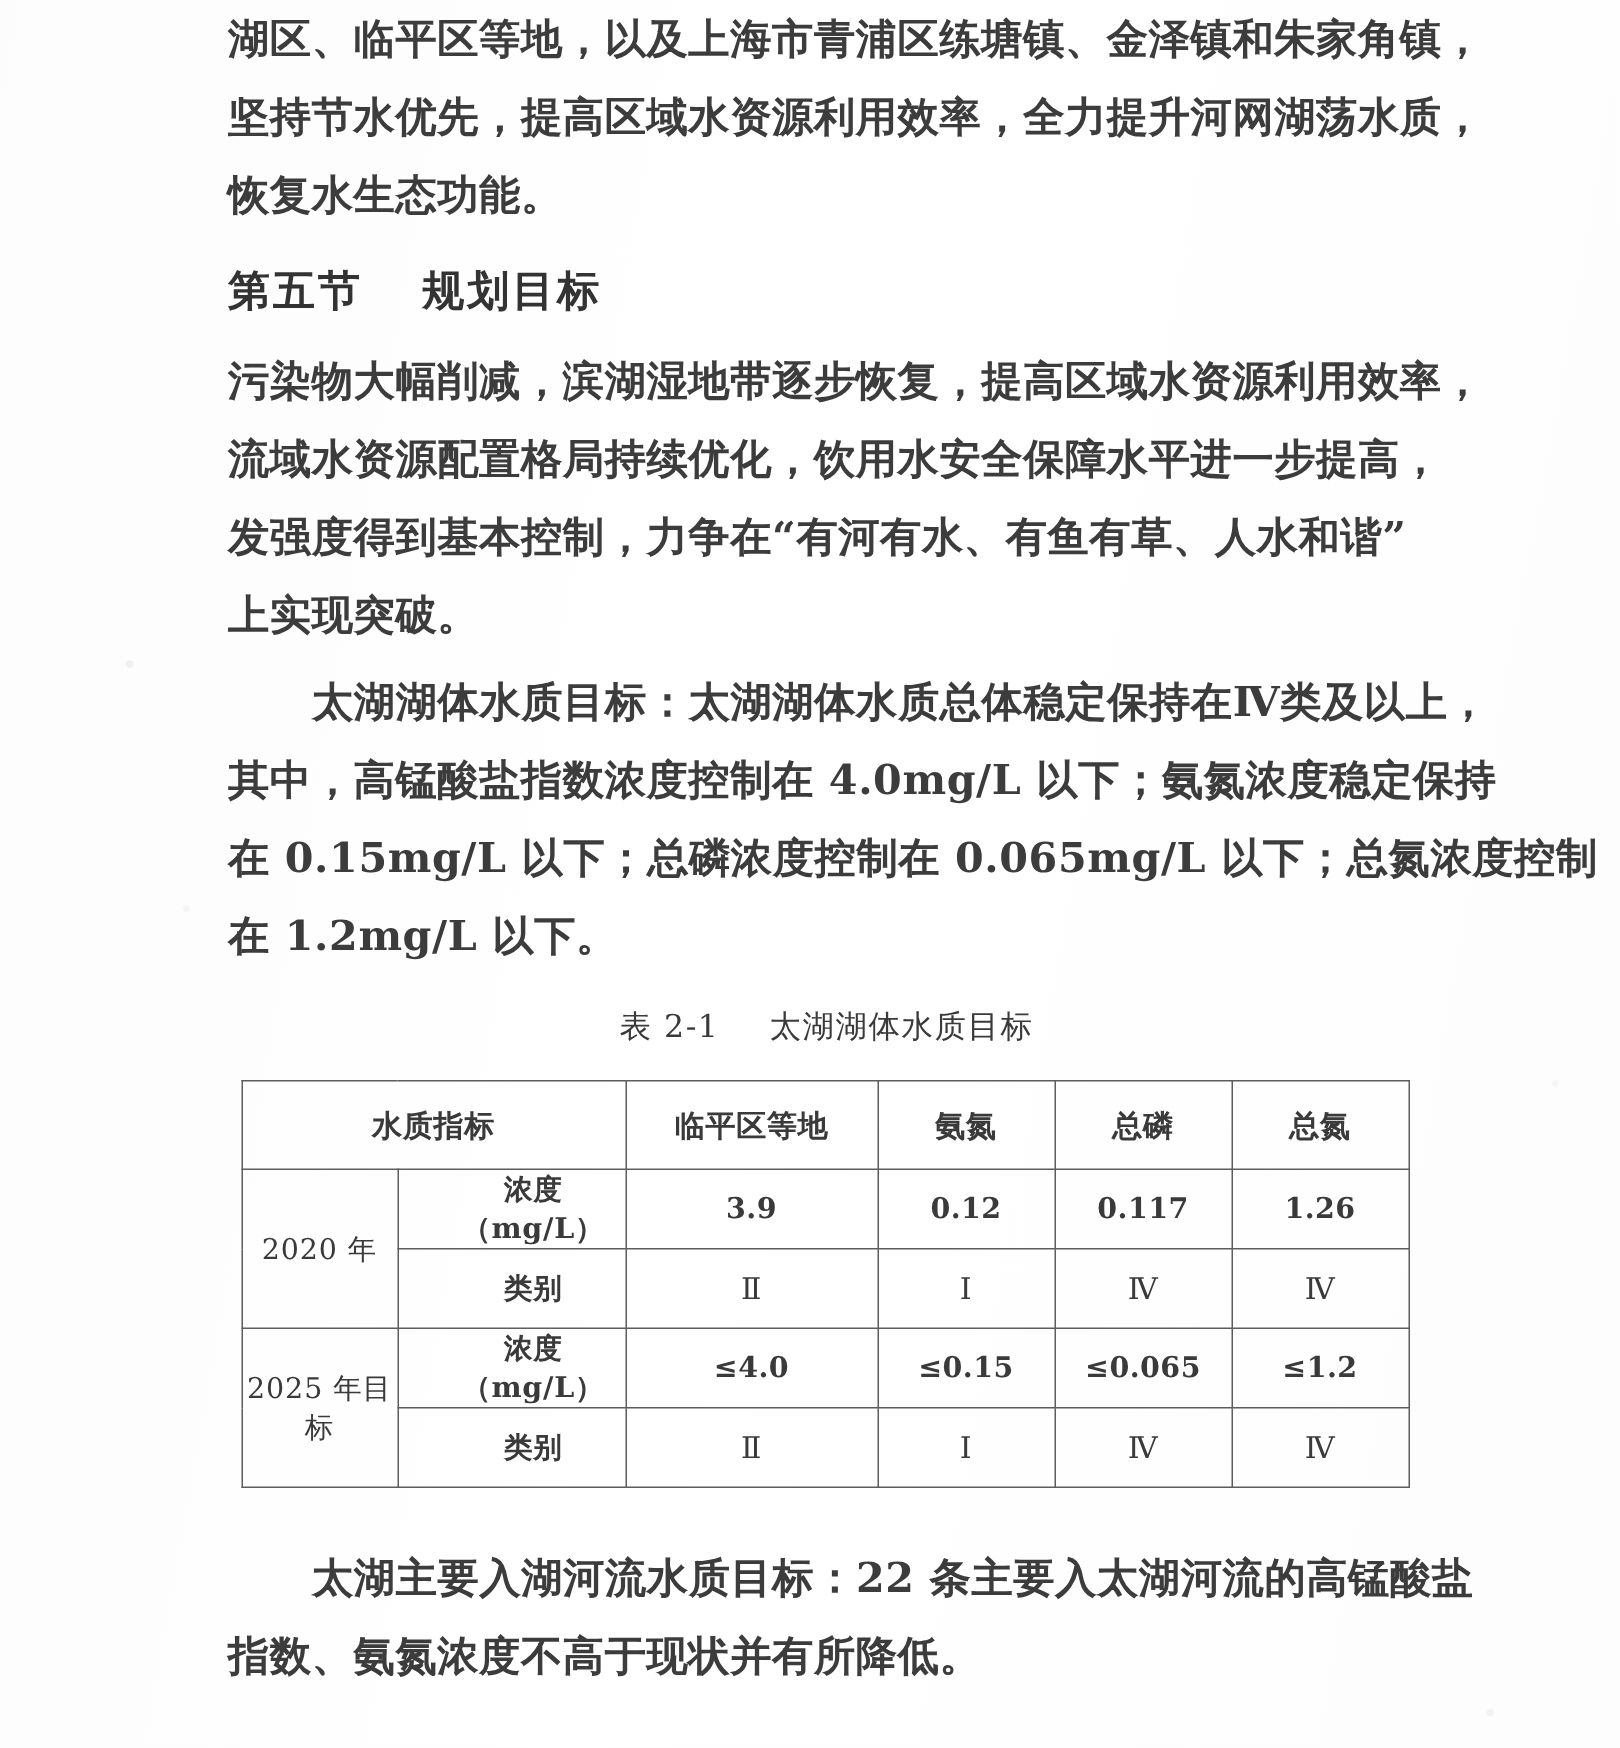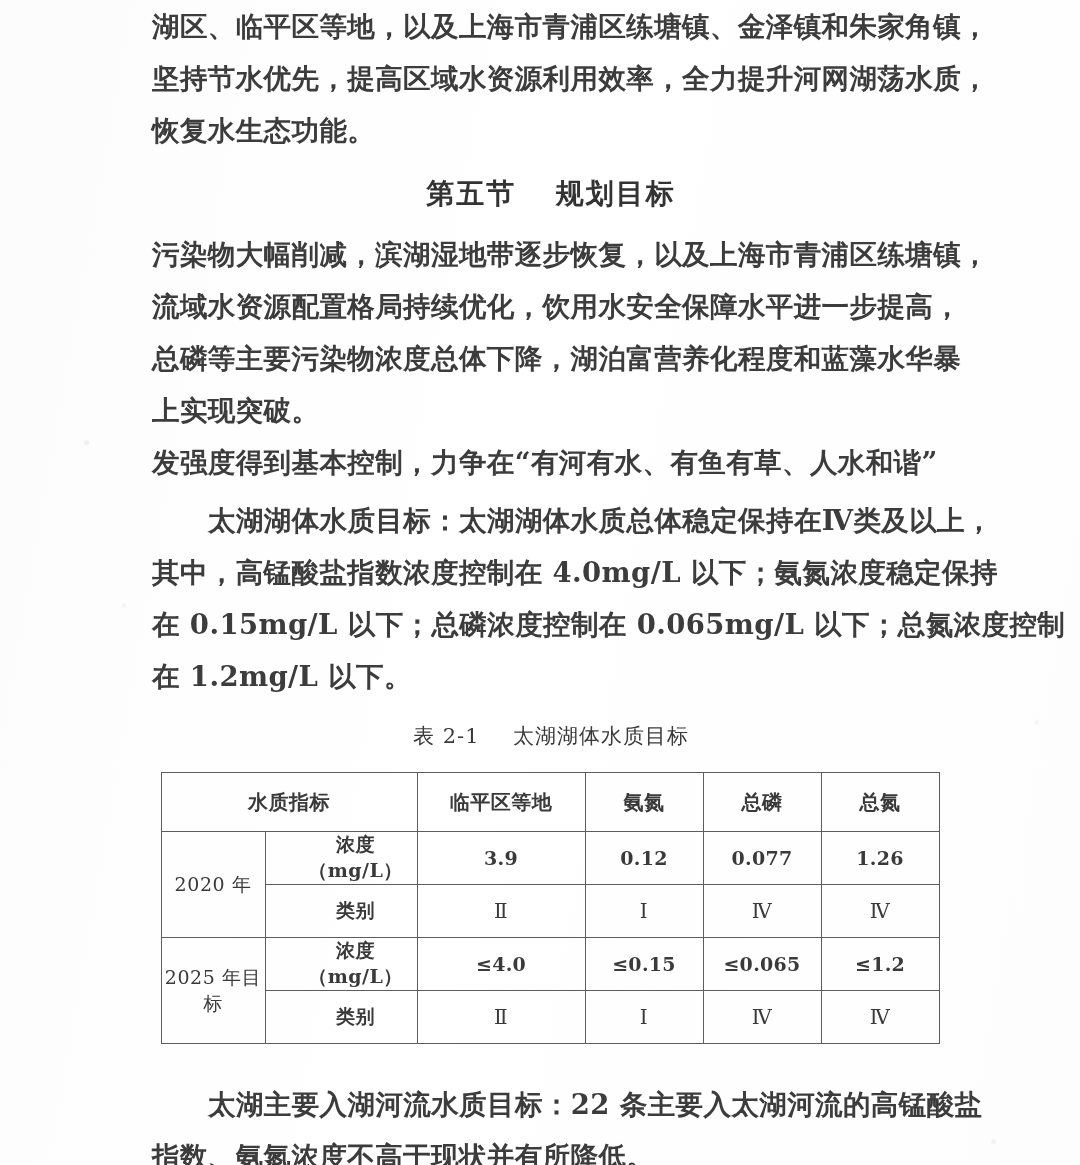--- a/index.html
+++ b/index.html
@@ -56,21 +56,21 @@
   .para .line.indent {
     padding-left: 56px;
   }
 
   
   .section-heading {
     margin: 0;
     font-size: 28px;
     line-height: 56px;
     font-weight: 700;
-    text-align: center;
+    text-align: left;
     letter-spacing: 2px;
     color: #333;
   }
   .section-heading .sep {
     display: inline-block;
     width: 16px;
   }
 
   
   .table-caption {
@@ -158,25 +158,24 @@
 
   <h2 class="section-heading">
     <span>第五节</span>
     <span class="sep"></span>
     <span>规划目标</span>
   </h2>
 
   <div class="spacer-6"></div>
 
   <p class="para">
-    <span class="line">污染物大幅削减，滨湖湿地带逐步恢复，以及上海市青浦区练塘镇，</span>
+    <span class="line">污染物大幅削减，滨湖湿地带逐步恢复，提高区域水资源利用效率，</span>
     <span class="line">流域水资源配置格局持续优化，饮用水安全保障水平进一步提高，</span>
-    <span class="line">总磷等主要污染物浓度总体下降，湖泊富营养化程度和蓝藻水华暴</span>
+    <span class="line">发强度得到基本控制，力争在“有河有水、有鱼有草、人水和谐”</span>
     <span class="line">上实现突破。</span>
-    <span class="line">发强度得到基本控制，力争在“有河有水、有鱼有草、人水和谐”</span>
   </p>
 
   <div class="spacer-6"></div>
 
   <p class="para">
     <span class="line indent">太湖湖体水质目标：太湖湖体水质总体稳定保持在Ⅳ类及以上，</span>
     <span class="line">其中，高锰酸盐指数浓度控制在 4.0mg/L 以下；氨氮浓度稳定保持</span>
     <span class="line">在 0.15mg/L 以下；总磷浓度控制在 0.065mg/L 以下；总氮浓度控制</span>
     <span class="line">在 1.2mg/L 以下。</span>
   </p>
@@ -206,21 +205,21 @@
           <td class="colhdr">氨氮</td>
           <td class="colhdr">总磷</td>
           <td class="colhdr">总氮</td>
         </tr>
 
         <tr>
           <td class="yearhdr" rowspan="2">2020 年</td>
           <td class="rowhdr">浓度（mg/L）</td>
           <td class="num">3.9</td>
           <td class="num">0.12</td>
-          <td class="num">0.077</td>
+          <td class="num">0.117</td>
           <td class="num">1.26</td>
         </tr>
         <tr>
           <td class="rowhdr">类别</td>
           <td class="cls">Ⅱ</td>
           <td class="cls">Ⅰ</td>
           <td class="cls">Ⅳ</td>
           <td class="cls">Ⅳ</td>
         </tr>
 

